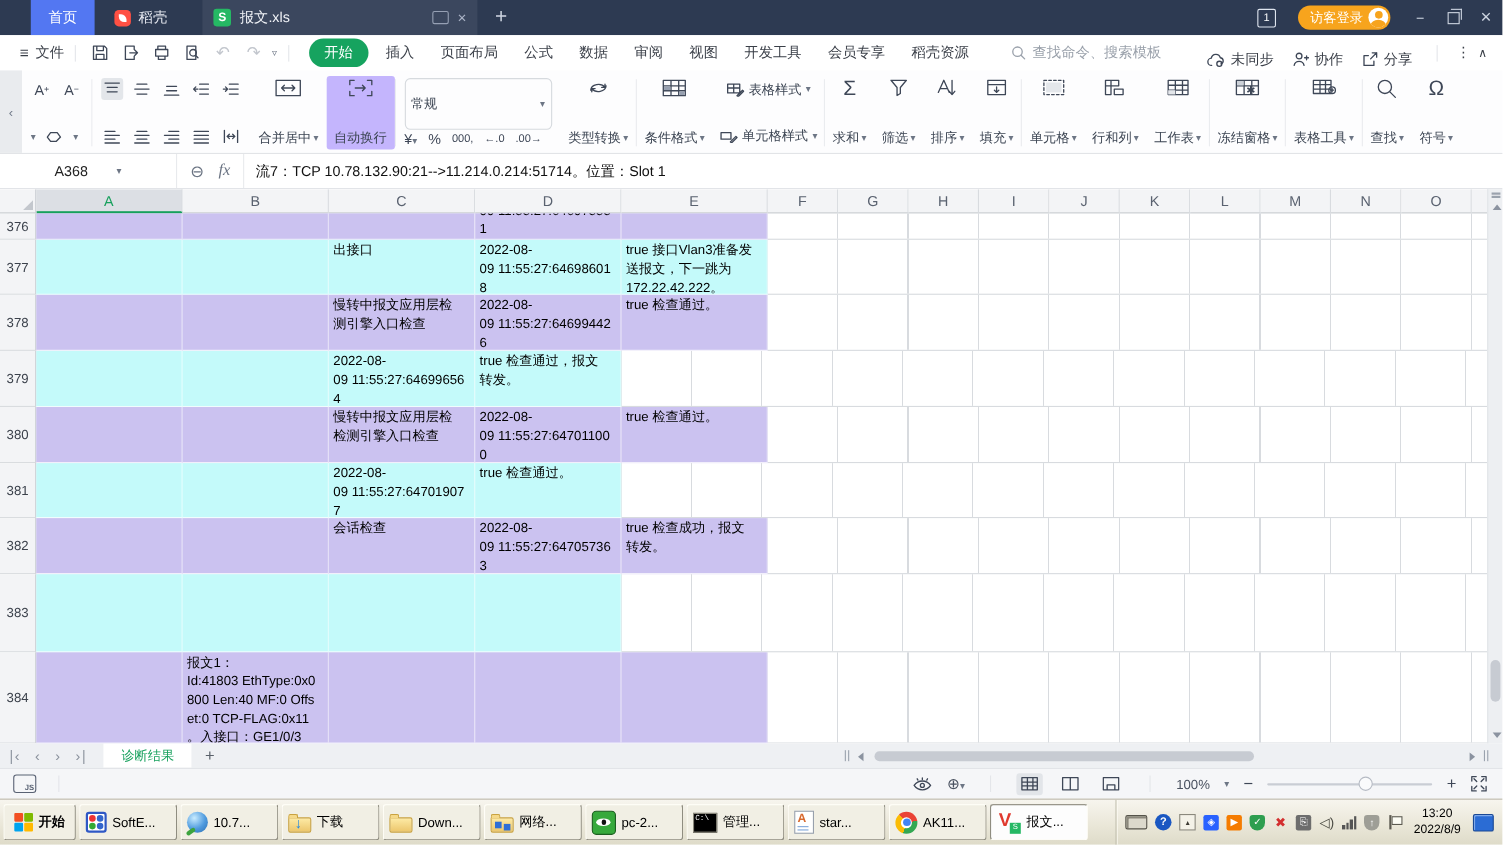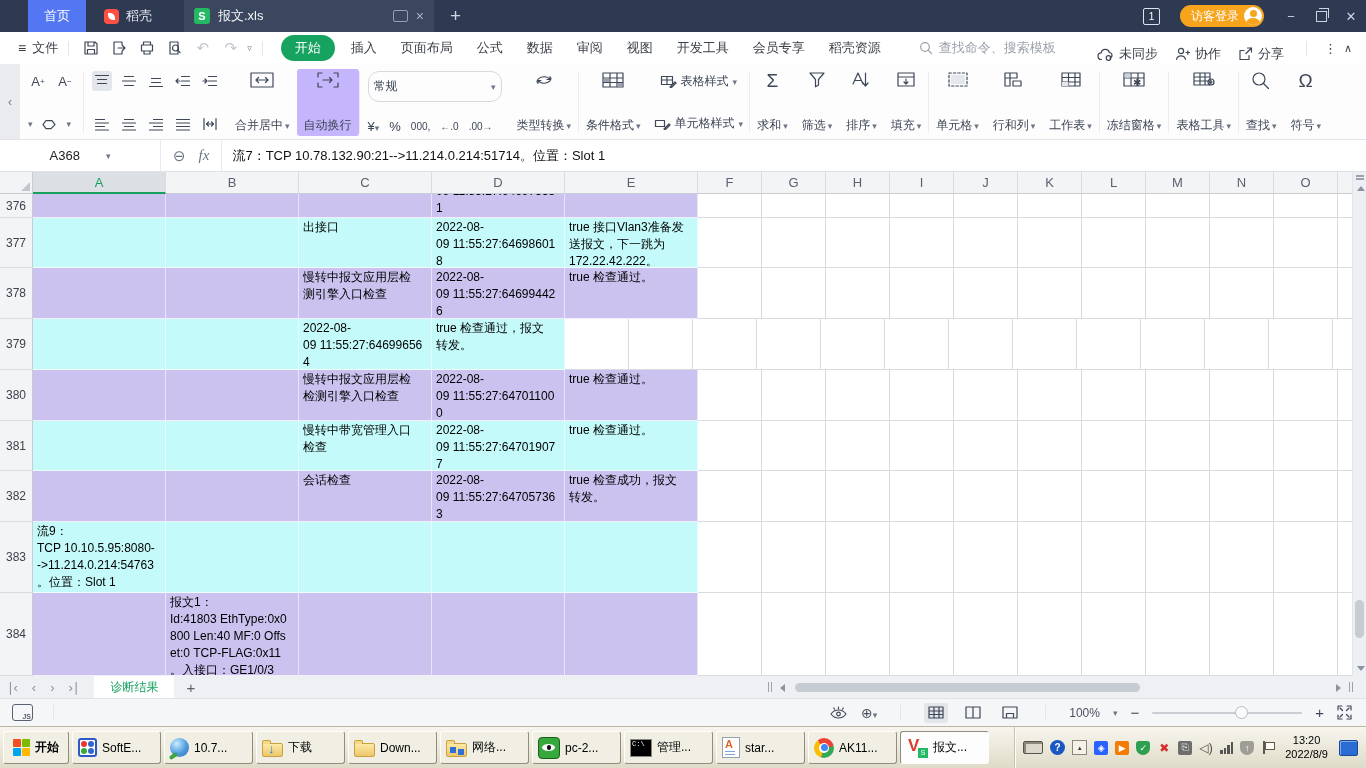--- a/index.html
+++ b/index.html
@@ -51,21 +51,21 @@
   .rgroup{display:flex;flex-direction:column;justify-content:space-between;padding:2px 8px;}
   .rgsep{width:1px;background:#eaecef;margin:3px 0;flex:none;}
   .rrow{display:flex;align-items:center;gap:7px;}
   .rbtn-sm{min-width:20px;height:20px;display:flex;align-items:center;justify-content:center;font-size:13px;color:#3e4757;}
   .rbtn-sm.on{background:#e3e6ea;border-radius:3px;}
   .supA{font-size:13px;}
   .supA sup{font-size:8px;}
   .bigbtn{display:flex;flex-direction:column;align-items:center;justify-content:space-between;padding:2px 7px;font-size:12px;color:#3c4553;}
   .bigbtn .lbl{display:flex;align-items:center;gap:2px;white-space:nowrap;}
   .bigbtn.on{background:#c4b5fd;border-radius:3px;}
-  .numsel{width:122px;height:21px;border:1px solid #d6dade;border-radius:11px;display:flex;align-items:center;font-size:12px;padding:4px 5px;justify-content:space-between;color:#3c4553;gap:44px;}
+  .numsel{width:122px;height:21px;border:1px solid #d6dade;border-radius:5px;display:flex;align-items:center;font-size:12px;padding:12px 5px;justify-content:space-between;color:#3c4553;gap:44px;}
   .numicons{display:flex;align-items:center;gap:10px;font-size:13px;color:#3e4757;}
   .tiny{font-size:10px;letter-spacing:0;}
   .twostack{display:flex;flex-direction:column;justify-content:space-between;align-items:center;}
   .stackrow{display:flex;align-items:center;gap:4px;font-size:12px;color:#3c4553;white-space:nowrap;}
   .sym{font-size:19px;color:#3e4757;line-height:1;}
 
   
   .fbar{top:140px;left:0;width:1366px;height:32px;background:#fff;border-bottom:1px solid #dfe2e6;display:flex;align-items:center;box-sizing:border-box;}
   .namebox{width:160px;height:100%;display:flex;align-items:center;justify-content:center;gap:26px;border-right:1px solid #e8eaed;font-size:13px;color:#222;}
   .fxzone{display:flex;align-items:center;gap:13px;padding:0 12px;color:#6b7483;height:100%;border-right:1px solid #e8eaed;}
@@ -659,24 +659,20 @@
         <div class="ctext">true 检查通过。</div>
       </div>
     <div class="whitefill"></div>
   </div>
 
   <div class="grow" style="height:50px;">
     <div class="rh">381</div>
     <div class="cell cyan"></div>
     <div class="cell cyan"></div>
     <div class="cell cyan">
-        <div class="ctext">慢转中带宽管理入口
-检查</div>
-      </div>
-    <div class="cell cyan">
         <div class="ctext">2022-08-
 09 11:55:27:64701907
 7</div>
       </div>
     <div class="cell cyan">
         <div class="ctext">true 检查通过。</div>
       </div>
     <div class="whitefill"></div>
   </div>
 
@@ -694,26 +690,20 @@
       </div>
     <div class="cell purple">
         <div class="ctext">true 检查成功，报文
 转发。</div>
       </div>
     <div class="whitefill"></div>
   </div>
 
   <div class="grow" style="height:71px;">
     <div class="rh">383</div>
-    <div class="cell cyan">
-        <div class="ctext">流9：
-TCP 10.10.5.95:8080-
--&gt;11.214.0.214:54763
-。位置：Slot 1</div>
-      </div>
     <div class="cell cyan"></div>
     <div class="cell cyan"></div>
     <div class="cell cyan"></div>
     <div class="cell cyan"></div>
     <div class="whitefill"></div>
   </div>
 
   <div class="grow" style="height:83px;">
     <div class="rh">384</div>
     <div class="cell purple"></div>

